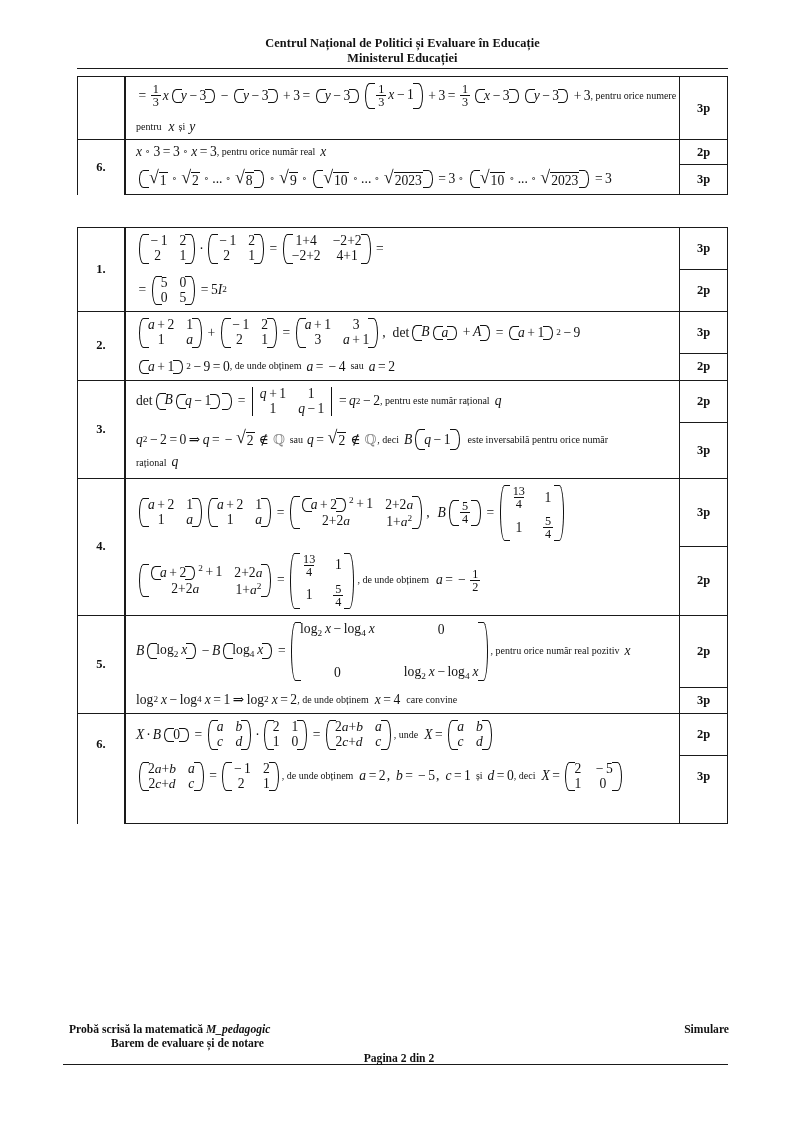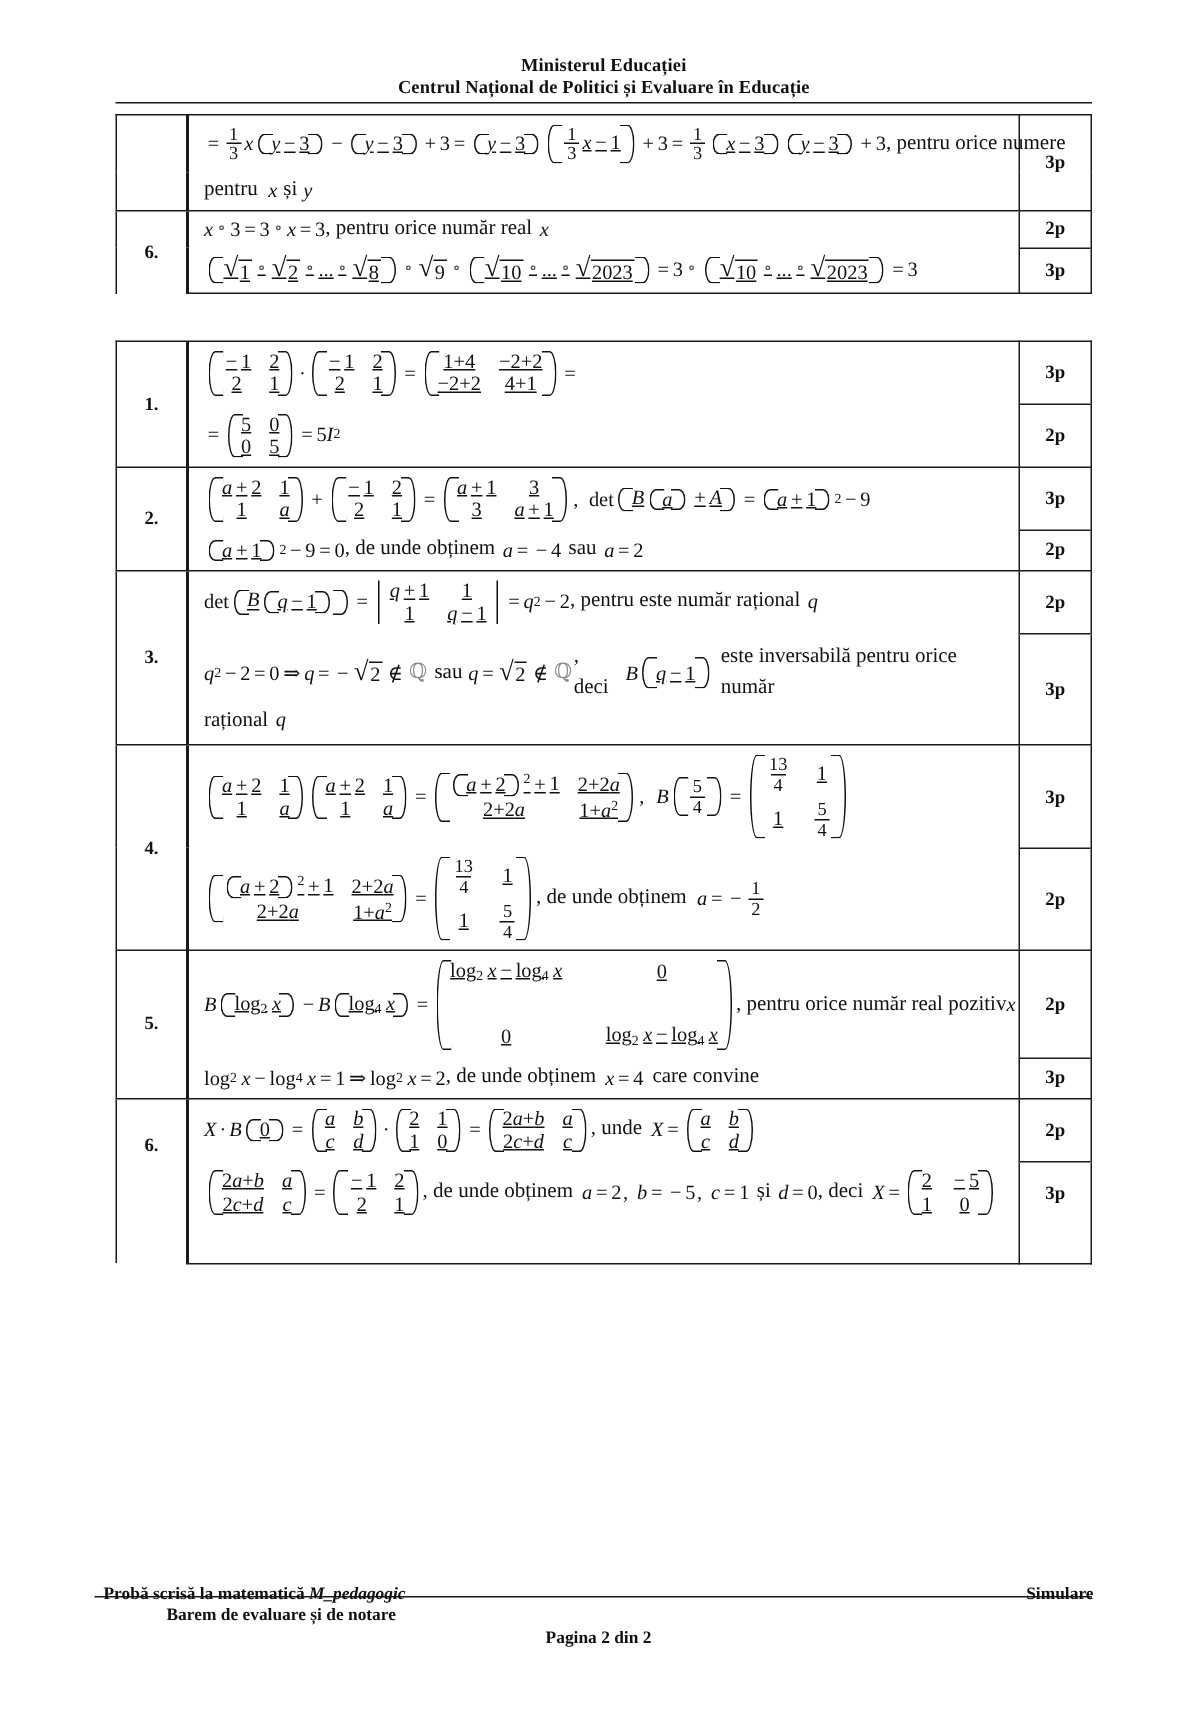--- a/index.html
+++ b/index.html
@@ -31,21 +31,21 @@
   .c-body{border-left:2.6px double #1a1a1a !important;}
   .c-pts{width:39px;text-align:center;font-weight:bold;font-size:12.5px;}
   .row-top td{border-top:1.8px solid #1a1a1a;}
 
   .nb{border-bottom:0 !important;}
   .nt{border-top:0 !important;}
 
   
   .m{font-family:"Liberation Serif","DejaVu Serif",serif;font-style:italic;font-size:13.5px;}
   .mr{font-style:normal;}
-  .txt{font-style:normal;font-size:14px;}
+  .txt{font-style:normal;font-size:10px;}
   .eq{font-size:13.6px;line-height:1.05;white-space:nowrap;display:flex;align-items:center;flex-wrap:nowrap;}
   .eqw{white-space:normal;}
   .pad{padding:3px 2px 3px 6px;}
 
   sub{font-size:.68em;vertical-align:-.28em;font-style:normal;}
   sup{font-size:.68em;vertical-align:.5em;font-style:normal;}
 
   
   .frac{display:inline-flex;flex-direction:column;align-items:center;
         vertical-align:middle;margin:0 2px;line-height:1.02;font-size:.9em;}
@@ -56,56 +56,56 @@
   .mat{display:inline-flex;align-items:center;vertical-align:middle;margin:0 1px;}
   .par{display:inline-block;font-size:1em;font-style:normal;
        width:7px;align-self:stretch;position:relative;}
   .par::before{content:"";position:absolute;top:1px;bottom:1px;width:9px;
     border:1.1px solid #111;}
   .par.l::before{left:2px;border-right:0;border-radius:46% 0 0 46%/50% 0 0 50%;}
   .par.r::before{right:2px;border-left:0;border-radius:0 46% 46% 0/0 50% 50% 0;}
   .par.vl::before{left:3px;width:0;border:0;border-left:1.1px solid #111;border-radius:0;}
   .par.vr::before{right:3px;width:0;border:0;border-left:1.1px solid #111;border-radius:0;}
   .grid{display:inline-grid;grid-auto-flow:row;justify-items:center;align-items:center;
-        padding:1px 3px;row-gap:1px;text-decoration:underline;}
+        padding:1px 3px;row-gap:1px;}
   .grid.c2{grid-template-columns:auto auto;column-gap:10px;}
   .cell{padding:0 1px;white-space:nowrap;}
 
   
   .rad{display:inline-flex;align-items:flex-start;vertical-align:middle;margin:0 1px;}
   .rad .sign{font-size:1.32em;line-height:.78;font-style:normal;}
   .rad .arg{border-top:1px solid #111;padding:0 1px;margin-top:1.5px;line-height:1.12;}
 
   .op{font-style:normal;padding:0 2.5px;}
   .opn{font-style:normal;padding:0 1px;}
   .circ{font-style:normal;padding:0 3px;font-size:.82em;color:#444;}
   .qset{font-style:normal;color:#8a8a8a;font-size:1.02em;padding:0 1px;}
 
   
   .subj{position:absolute;left:62px;width:666px;display:flex;justify-content:space-between;
         font-size:14.5px;font-weight:bold;}
   .subj .pts{font-size:12.8px;}
 
   
   .ftr-rule{position:absolute;left:63px;top:1064px;width:665px;height:0;border-top:1.8px solid #1a1a1a;}
-  .ftr{position:absolute;left:69px;top:1056px;width:660px;font-size:11.6px;line-height:14.4px;font-family:Liberation Serif, serif;}
+  .ftr{position:absolute;left:69px;top:1023px;width:660px;font-size:11.6px;line-height:14.4px;font-family:Liberation Serif, serif;}
   .ftr .r1{display:flex;justify-content:space-between;}
   .ftr .r1 b{font-weight:bold;}
   .ftr .it{font-style:italic;}
   .ftr .pg{text-align:center;margin-top:0px;}
   .bi{font-weight:bold;}
 </style>
 </head>
 <body>
 
 <div class="page">
 
   <div class="hdr">
+    <div>Centrul Național de Politici și Evaluare în Educație</div>
     <div>Ministerul Educației</div>
-    <div>Centrul Național de Politici și Evaluare în Educație</div>
   </div>
   <div class="hdr-rule"></div>
 
   <table class="sheet" style="left:77px;top:76px;width:651px;">
 
     <tbody>
         <tr class="row-top">
       <td class="c-num nb" rowspan="2"></td>
       <td class="c-body nb" style="height:24px;">
         <div class="eq m pad" style="justify-content:space-between;">

